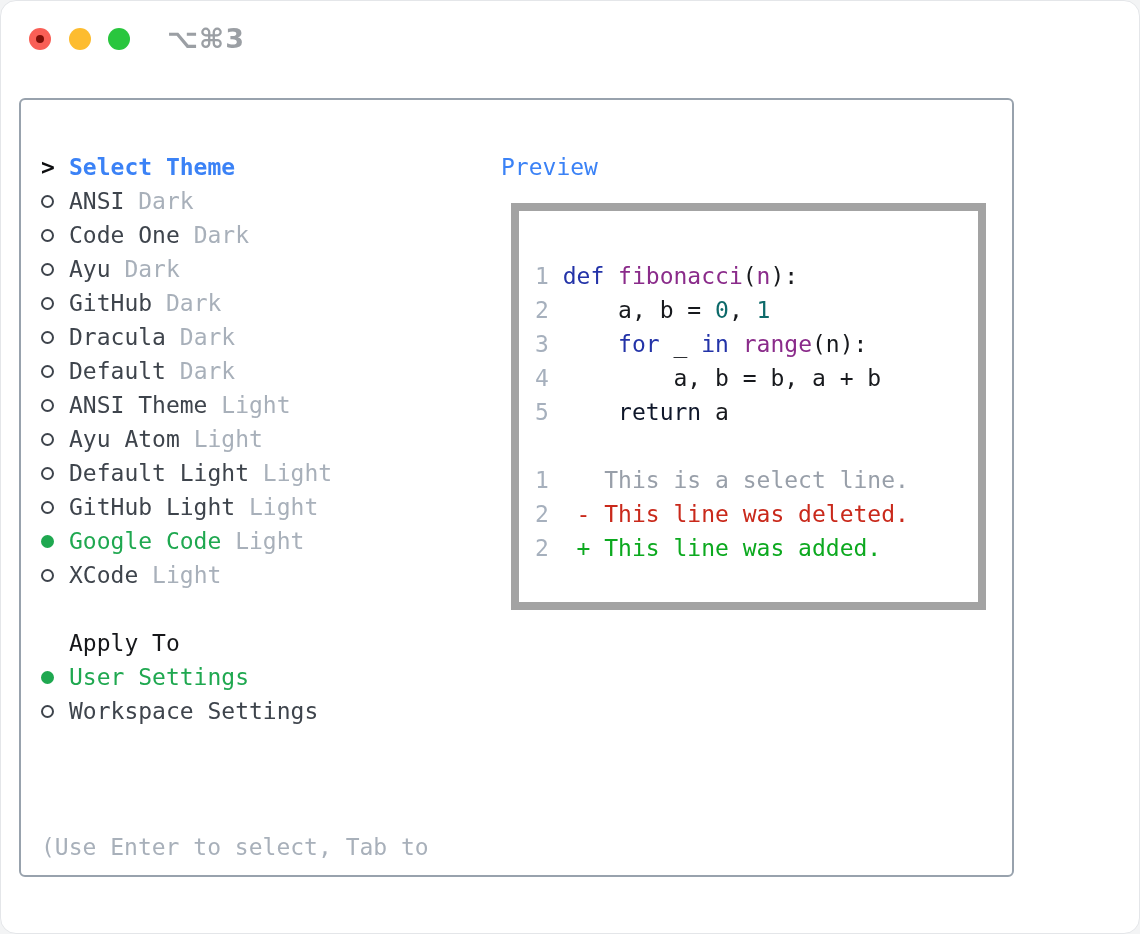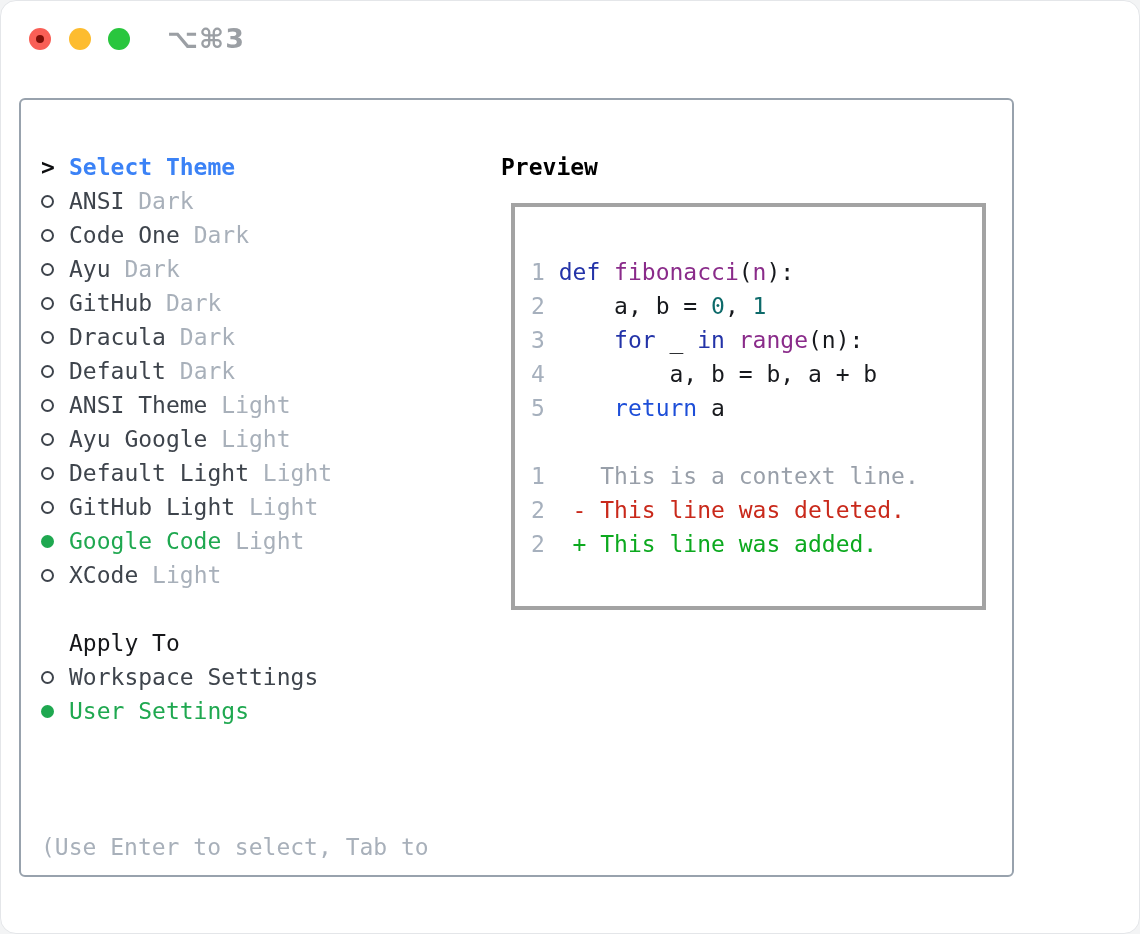--- a/index.html
+++ b/index.html
@@ -27,22 +27,22 @@
   .radio.sel{border-color:#1fa850;background:#1fa850;}
   .header-text{font-weight:bold;color:#3b82f6;}
   .header-text2{color:#16171a;}
   .item-name.sel{color:#1fa850;}
   .variant{color:#a8b0ba;}
   .spacer{height:34px;}
   .hint{color:#a8b0ba;font-size:23px;line-height:34px;white-space:pre;}
 
   
   .right-col{position:absolute;left:480px;top:50px;}
-  .preview-title{height:34px;line-height:34px;font-size:23px;font-weight:bold;color:#000000;}
-  .preview-box{margin-top:19px;margin-left:10px;width:475px;height:407px;border:4px solid #a3a3a3;box-sizing:border-box;padding:48px 0 0 16px;overflow:hidden;}
+  .preview-title{height:34px;line-height:34px;font-size:23px;font-weight:normal;color:#3b82f6;}
+  .preview-box{margin-top:19px;margin-left:10px;width:475px;height:407px;border:8px solid #a3a3a3;box-sizing:border-box;padding:48px 0 0 16px;overflow:hidden;}
   .code-line{height:34px;line-height:34px;font-size:23px;white-space:pre;}
 </style>
 </head>
 <body>
 
 <div class="window">
   <div class="titlebar">
     <span class="tl tl-close">
         <span class="tl-dot"></span>
       </span>
@@ -59,55 +59,55 @@
       </div>
 
       <div id="theme-list">
           <div class="row"><span class="bullet"><span class="radio"></span></span><span class="item-name">ANSI</span><span class="variant"> Dark</span></div>
           <div class="row"><span class="bullet"><span class="radio"></span></span><span class="item-name">Code One</span><span class="variant"> Dark</span></div>
           <div class="row"><span class="bullet"><span class="radio"></span></span><span class="item-name">Ayu</span><span class="variant"> Dark</span></div>
           <div class="row"><span class="bullet"><span class="radio"></span></span><span class="item-name">GitHub</span><span class="variant"> Dark</span></div>
           <div class="row"><span class="bullet"><span class="radio"></span></span><span class="item-name">Dracula</span><span class="variant"> Dark</span></div>
           <div class="row"><span class="bullet"><span class="radio"></span></span><span class="item-name">Default</span><span class="variant"> Dark</span></div>
           <div class="row"><span class="bullet"><span class="radio"></span></span><span class="item-name">ANSI Theme</span><span class="variant"> Light</span></div>
-          <div class="row"><span class="bullet"><span class="radio"></span></span><span class="item-name">Ayu Google</span><span class="variant"> Light</span></div>
+          <div class="row"><span class="bullet"><span class="radio"></span></span><span class="item-name">Ayu Atom</span><span class="variant"> Light</span></div>
           <div class="row"><span class="bullet"><span class="radio"></span></span><span class="item-name">Default Light</span><span class="variant"> Light</span></div>
           <div class="row"><span class="bullet"><span class="radio"></span></span><span class="item-name">GitHub Light</span><span class="variant"> Light</span></div>
           <div class="row"><span class="bullet"><span class="radio sel"></span></span><span class="item-name sel">Google Code</span><span class="variant"> Light</span></div>
           <div class="row"><span class="bullet"><span class="radio"></span></span><span class="item-name">XCode</span><span class="variant"> Light</span></div>
         </div>
 
       <div class="row spacer"></div>
 
       <div class="row">
         <span class="bullet"></span>
         <span class="header-text2">Apply To</span>
       </div>
 
       <div id="apply-list">
+          <div class="row"><span class="bullet"><span class="radio sel"></span></span><span class="item-name sel">User Settings</span></div>
           <div class="row"><span class="bullet"><span class="radio"></span></span><span class="item-name">Workspace Settings</span></div>
-          <div class="row"><span class="bullet"><span class="radio sel"></span></span><span class="item-name sel">User Settings</span></div>
         </div>
 
       <div class="row spacer"></div>
 
       <div class="hint">
         <div>(Use Enter to select, Tab to</div>
         <div>change focus)</div>
       </div>
     </div>
 
     <div class="right-col">
       <div class="preview-title">Preview</div>
       <div class="preview-box" id="preview-box">
           <div class="code-line"><span style="color: rgb(166, 176, 189);">1 </span><span style="color: rgb(35, 51, 168);">def</span><span style="color: rgb(23, 25, 29);"> </span><span style="color: rgb(138, 43, 138);">fibonacci</span><span style="color: rgb(23, 25, 29);">(</span><span style="color: rgb(138, 43, 138);">n</span><span style="color: rgb(23, 25, 29);">):</span></div>
           <div class="code-line"><span style="color: rgb(166, 176, 189);">2 </span><span style="color: rgb(23, 25, 29);">    a, b = </span><span style="color: rgb(13, 106, 106);">0</span><span style="color: rgb(23, 25, 29);">, </span><span style="color: rgb(13, 106, 106);">1</span></div>
           <div class="code-line"><span style="color: rgb(166, 176, 189);">3 </span><span style="color: rgb(23, 25, 29);">    </span><span style="color: rgb(35, 51, 168);">for</span><span style="color: rgb(23, 25, 29);"> _ </span><span style="color: rgb(35, 51, 168);">in</span><span style="color: rgb(23, 25, 29);"> </span><span style="color: rgb(138, 43, 138);">range</span><span style="color: rgb(23, 25, 29);">(n):</span></div>
           <div class="code-line"><span style="color: rgb(166, 176, 189);">4 </span><span style="color: rgb(23, 25, 29); text-align: right;">        a, b = b, a + b</span></div>
-          <div class="code-line"><span style="color: rgb(166, 176, 189);">5 </span><span style="color: rgb(23, 25, 29);">    </span><span style="color: #1d4ed8;">return</span><span style="color: rgb(23, 25, 29);"> a</span></div>
+          <div class="code-line"><span style="color: rgb(166, 176, 189);">5 </span><span style="color: rgb(23, 25, 29);">    </span><span style="color: #0f172a;">return</span><span style="color: rgb(23, 25, 29);"> a</span></div>
           <div class="code-line"><span style="color: rgb(166, 176, 189);"></span></div>
-          <div class="code-line"><span style="color: rgb(166, 176, 189);">1 </span><span style="color: rgb(152, 159, 169);">   This is a context line.</span></div>
+          <div class="code-line"><span style="color: rgb(166, 176, 189);">1 </span><span style="color: rgb(152, 159, 169);">   This is a select line.</span></div>
           <div class="code-line"><span style="color: rgb(166, 176, 189);">2 </span><span style="color: rgb(201, 41, 27);"> - This line was deleted.</span></div>
           <div class="code-line"><span style="color: rgb(166, 176, 189);">2 </span><span style="color: rgb(12, 169, 31); text-align: center;"> + This line was added.</span></div>
         </div>
     </div>
   </div>
 </div>
 
 </body></html>

